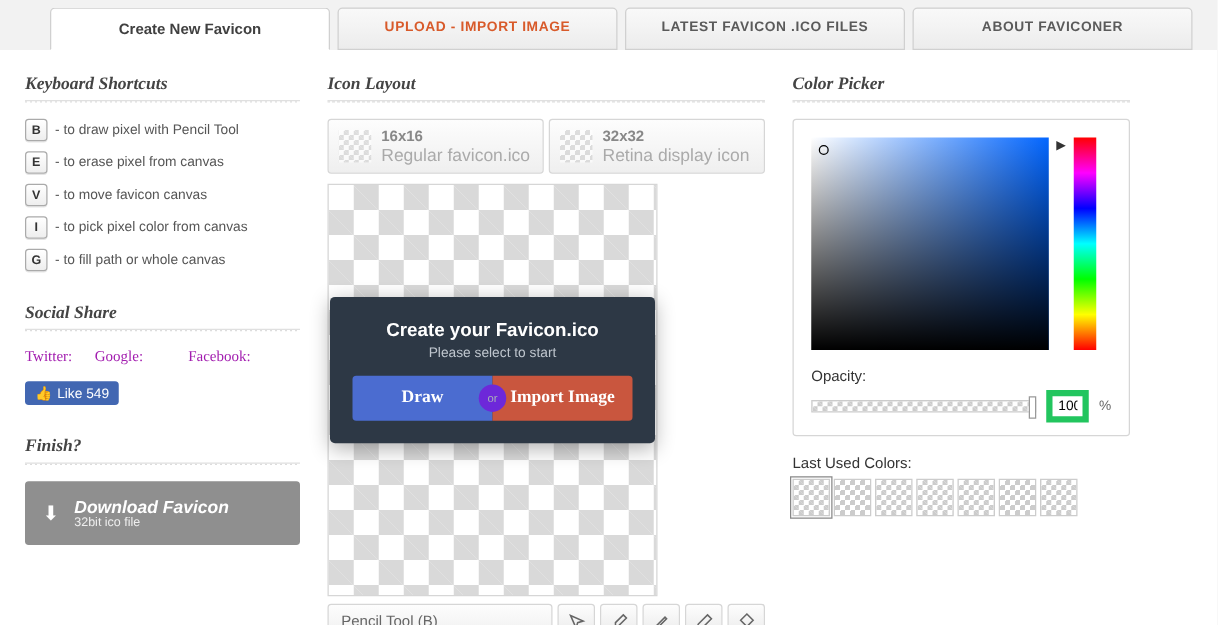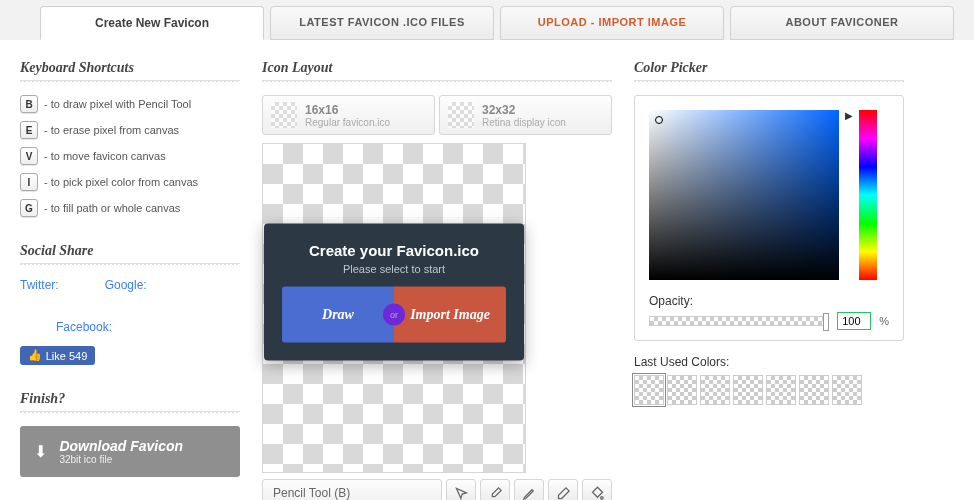--- a/index.html
+++ b/index.html
@@ -22,46 +22,46 @@
     .section-title { font-family: Georgia, serif; font-style: italic; font-weight: bold; font-size: 14px; color: #444; border-bottom: 1px solid #e0e0e0; padding-bottom: 4px; margin-bottom: 14px; position: relative; }
     .section-title::after { content: ""; position: absolute; left: 0; bottom: -2px; width: 100%; height: 1px; background: repeating-linear-gradient(90deg,#ddd 0 2px,transparent 2px 4px); }
     
     
     .shortcuts { margin-bottom: 26px; }
     .shortcut-row { display: flex; align-items: center; gap: 6px; margin-bottom: 8px; font-size: 11px; color: #555; }
     .key { display: inline-flex; align-items: center; justify-content: center; width: 18px; height: 18px; border: 1px solid #aaa; border-radius: 3px; background: linear-gradient(#fff,#eee); font-size: 10px; font-weight: bold; color: #333; box-shadow: 0 1px 0 rgba(0,0,0,.1); }
     
     
     .social { margin-bottom: 26px; }
-    .social-labels { display: flex; gap: 28px; font-size: 12px; color: #3b82f6; flex-wrap: wrap; }
+    .social-labels { display: flex; font-size: 12px; color: #a21caf; flex-wrap: wrap; font-family: Liberation Serif, serif; }
     .social-labels span:nth-child(2){ margin-left: 18px;}
     .social-labels span:nth-child(3){ margin-left: 36px;}
     .fb-like { display: inline-flex; align-items: center; background: #4267b2; color: #fff; font-size: 11px; padding: 3px 8px; border-radius: 3px; margin-top: 12px; gap: 4px; }
     .fb-like .thumb { font-size: 11px; }
     
     
     .download-btn { display: flex; align-items: center; gap: 12px; background: #8f8f8f; color: #fff; padding: 12px 14px; border-radius: 3px; cursor: pointer; margin-top: 6px; }
     .download-btn .dl-icon { font-size: 16px; }
     .download-btn .dl-title { font-family: Liberation Sans, sans-serif; font-style: italic; font-weight: bold; font-size: 14px; }
     .download-btn .dl-sub { font-size: 10px; opacity: .85; }
     
     
     .size-row { display: flex; gap: 4px; margin-bottom: 8px; }
     .size-box { flex: 1; display: flex; align-items: center; gap: 8px; border: 1px solid #d6d6d6; background: linear-gradient(#fdfdfd,#efefef); padding: 6px 8px; border-radius: 3px; cursor: pointer; }
     .size-thumb { width: 26px; height: 26px; background-image: linear-gradient(45deg,#ccc 25%,transparent 25%,transparent 75%,#ccc 75%),linear-gradient(45deg,#ccc 25%,transparent 25%,transparent 75%,#ccc 75%); background-size: 8px 8px; background-position: 0 0,4px 4px; background-color: #fff; opacity:.6; }
     .size-title { font-weight: bold; font-size: 12px; color: #888; }
-    .size-sub { font-size: 10px; color: #aaa; }
+    .size-sub { font-size: 14px; color: #aaa; }
     
     .canvas-wrap { position: relative; width: 264px; height: 330px; border: 1px solid #d6d6d6; background-image: linear-gradient(45deg,#d9d9d9 25%,transparent 25%,transparent 75%,#d9d9d9 75%),linear-gradient(45deg,#d9d9d9 25%,transparent 25%,transparent 75%,#d9d9d9 75%); background-size: 40px 40px; background-position: 0 0,20px 20px; background-color: #fff; }
     
     .overlay { position: absolute; left: 50%; top: 45%; transform: translate(-50%,-50%); background: #2d3845; color: #fff; border-radius: 4px; padding: 18px 18px 18px 18px; width: 260px; text-align: center; box-shadow: 0 4px 16px rgba(0,0,0,.3); }
     .overlay .ov-title { font-weight: bold; font-size: 15px; margin-bottom: 4px; }
     .overlay .ov-sub { font-size: 11px; color: #bfc6ce; margin-bottom: 12px; }
     .overlay .ov-btns { display: flex; align-items: center; }
-    .ov-btn { flex: 1; padding: 20px 6px; font-family: Georgia, serif; font-style: italic; font-weight: bold; font-size: 14px; cursor: pointer; }
+    .ov-btn { flex: 1; padding: 10px 6px; font-family: Georgia, serif; font-weight: bold; font-size: 14px; cursor: pointer; }
     .ov-btn.draw { background: #4b6cd0; border-radius: 3px 0 0 3px; }
     .ov-btn.import { background: #c9563e; border-radius: 0 3px 3px 0; }
     .ov-or { width: 22px; height: 22px; border-radius: 50%; background: #6d28d9; color: #a8b0b9; display: flex; align-items: center; justify-content: center; font-size: 9px; margin: 0 -11px; z-index: 2; position: relative; }
     
     .tool-row { display: flex; align-items: center; gap: 4px; margin-top: 6px; }
     .tool-label { flex: 1; border: 1px solid #d6d6d6; background: linear-gradient(#fdfdfd,#efefef); padding: 6px 10px; font-size: 12px; color: #666; border-radius: 3px; }
     .tool-btn { width: 30px; height: 28px; border: 1px solid #d6d6d6; background: linear-gradient(#fdfdfd,#e9e9e9); border-radius: 3px; display: flex; align-items: center; justify-content: center; cursor: pointer; color: #666; }
     .tool-btn svg { width: 15px; height: 15px; }
     
     
@@ -71,36 +71,36 @@
     .sat-box::after { content:""; position:absolute; inset:0; background: linear-gradient(to bottom,transparent,#000); }
     .sat-cursor { position:absolute; left:6px; top:6px; width:8px; height:8px; border:1px solid #000; border-radius:50%; background:transparent; }
     .sat-cursor::after{content:"";position:absolute;inset:1px;border:1px solid #fff;border-radius:50%;}
     .hue-arrow { width:8px; display:flex; align-items:flex-start; padding-top:0; color:#333; font-size:10px;}
     .hue-bar { width: 18px; height: 170px; background: linear-gradient(to bottom,#f00,#f0f,#00f,#0ff,#0f0,#ff0,#f00); }
     
     .opacity-label { font-size: 12px; margin-bottom: 4px; color:#333; }
     .opacity-row { display:flex; align-items:center; gap:8px; }
     .op-track { flex:1; height:10px; border:1px solid #ccc; background-image: linear-gradient(45deg,#ccc 25%,transparent 25%,transparent 75%,#ccc 75%),linear-gradient(45deg,#ccc 25%,transparent 25%,transparent 75%,#ccc 75%); background-size:8px 8px; background-position:0 0,4px 4px; background-color:#fff; position:relative; }
     .op-handle { position:absolute; right:-1px; top:-4px; width:6px; height:18px; background:#fff; border:1px solid #999; }
-    .op-val { width:34px; border:1px solid #22c55e; padding:2px 4px; font-size:11px; text-align:left; }
+    .op-val { width:34px; border:5px solid #22c55e; padding:2px 4px; font-size:11px; text-align:left; }
     .pct { font-size:11px; color:#666; }
     
     .last-colors-label { margin-top: 14px; font-size: 12px; color:#333; margin-bottom:6px;}
     .last-colors { display:flex; gap:3px; }
     .swatch { width:30px; height:30px; border:1px solid #ccc; background-image: linear-gradient(45deg,#ccc 25%,transparent 25%,transparent 75%,#ccc 75%),linear-gradient(45deg,#ccc 25%,transparent 25%,transparent 75%,#ccc 75%); background-size:8px 8px; background-position:0 0,4px 4px; background-color:#fff; cursor:pointer;}
     .swatch:first-child { outline: 1px solid #888; outline-offset: 1px; }
   </style>
 </head>
 <body>
 
 <div class="page">
   <div class="tabs">
     <div class="tab active">Create New Favicon</div>
+    <div class="tab orange">UPLOAD - IMPORT IMAGE</div>
     <div class="tab">LATEST FAVICON .ICO FILES</div>
-    <div class="tab orange">UPLOAD - IMPORT IMAGE</div>
     <div class="tab">ABOUT FAVICONER</div>
   </div>
 
   <div class="content">
 
     <div class="col-left">
       <div class="shortcuts">
         <div class="section-title">Keyboard Shortcuts</div>
         <div class="shortcut-row">
           <span class="key">B</span>

